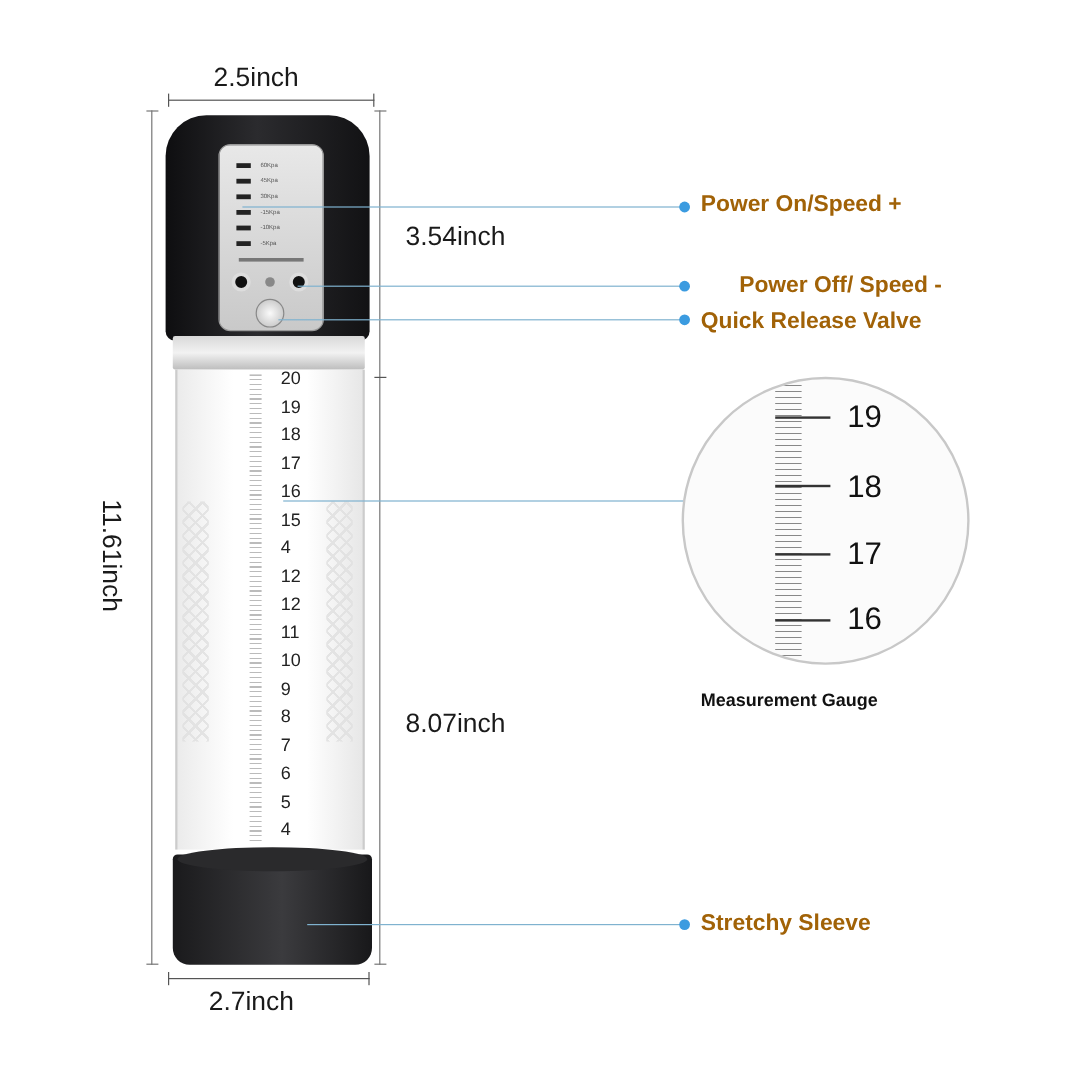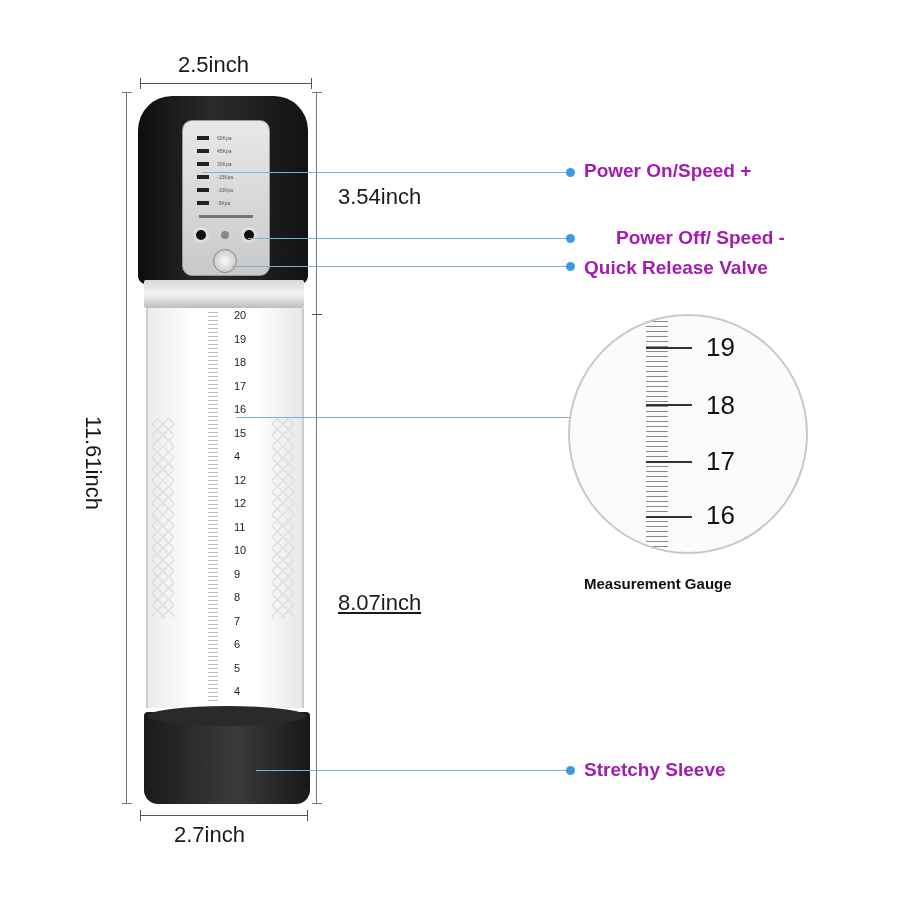--- a/index.html
+++ b/index.html
@@ -1,19 +1,19 @@
 <!DOCTYPE html>
 <html><head>
 <meta charset="utf-8">
 <style>
   html, body { margin: 0; padding: 0; background: #ffffff; }
   body { width: 900px; height: 900px; position: relative; overflow: hidden; font-family: "Liberation Sans", sans-serif; color: #111; }
   .abs { position: absolute; }
   .dim-label { font-size: 22px; color: #1a1a1a; white-space: nowrap; }
-  .callout-label { font-size: 19px; font-weight: bold; color: #a21caf; white-space: nowrap; }
+  .callout-label { font-size: 19px; font-weight: bold; color: #a16207; white-space: nowrap; }
   .dot { position: absolute; width: 9px; height: 9px; border-radius: 50%; background: #3b9be0; }
   .hline { position: absolute; height: 1px; background: #7fb2cf; }
   .gauge-caption { font-size: 15px; font-weight: bold; white-space: nowrap; }
 </style>
 </head>
 <body>
 
 <div class="abs" style="left:140px;top:78px;width:172px;height:12px;">
   <div class="abs" style="left:0;top:5px;width:172px;height:1px;background:#555;"></div>
   <div class="abs" style="left:0;top:0;width:1px;height:11px;background:#555;"></div>
@@ -28,21 +28,21 @@
 </div>
 <div class="abs dim-label" style="left:46px;top:450px;transform:rotate(90deg);transform-origin:center;">11.61inch</div>
 
 <div class="abs" style="left:312px;top:92px;width:10px;height:712px;">
   <div class="abs" style="left:4px;top:0;width:1px;height:712px;background:#777;"></div>
   <div class="abs" style="left:0;top:0;width:10px;height:1px;background:#777;"></div>
   <div class="abs" style="left:0;top:222px;width:10px;height:1px;background:#555;"></div>
   <div class="abs" style="left:0;top:711px;width:10px;height:1px;background:#777;"></div>
 </div>
 <div class="abs dim-label" style="left:338px;top:184px;">3.54inch</div>
-<div class="abs dim-label" style="left:338px;top:590px;text-decoration:underline;">8.07inch</div>
+<div class="abs dim-label" style="left:338px;top:590px;">8.07inch</div>
 
 <div class="abs" style="left:138px;top:96px;width:170px;height:188px;background:linear-gradient(90deg,#0e0e10,#2b2b2e 45%,#121214);border-radius:34px 34px 8px 8px;">
 </div>
 <div class="abs" style="left:144px;top:280px;width:160px;height:28px;background:linear-gradient(180deg,#d9d9d9,#f2f2f2 50%,#bdbdbd);border-radius:2px;"></div>
 
 <div class="abs" style="left:182px;top:120px;width:86px;height:154px;background:linear-gradient(180deg,#e8e8e8,#c9c9c9);border-radius:10px;border:1px solid #999;">
   <div class="abs" style="left:14px;top:10px;width:60px;">
     <div style="display:flex;align-items:center;height:13px;">
         <span style="width:12px;height:4px;background:#222;margin-right:8px;"></span>
         <span style="font-size:5px;color:#555;">60Kpa</span>
@@ -76,21 +76,21 @@
 </div>
 
 <div class="abs" style="left:146px;top:308px;width:154px;height:400px;border-left:2px solid #ccc;border-right:2px solid #ccc;background:linear-gradient(90deg,rgba(230,230,230,0.8),rgba(255,255,255,0.2) 30%,rgba(255,255,255,0.2) 70%,rgba(225,225,225,0.8));">
 
   <div class="abs" style="left:4px;top:110px;width:22px;height:200px;background:repeating-linear-gradient(45deg,#e0e0e0 0 2px,transparent 2px 8px),repeating-linear-gradient(-45deg,#e0e0e0 0 2px,transparent 2px 8px);opacity:0.8;"></div>
   <div class="abs" style="left:124px;top:110px;width:22px;height:200px;background:repeating-linear-gradient(45deg,#e0e0e0 0 2px,transparent 2px 8px),repeating-linear-gradient(-45deg,#e0e0e0 0 2px,transparent 2px 8px);opacity:0.8;"></div>
 
   <div class="abs" style="left:60px;top:4px;width:10px;height:390px;background:repeating-linear-gradient(180deg,#bbb 0 1px,transparent 1px 4px);"></div>
 </div>
 
-<div class="abs" style="left:234px;top:304px;width:30px;font-size:11px;color:#222;line-height:23.5px;">
+<div class="abs" style="left:234px;top:304px;width:30px;font-size:15px;color:#222;line-height:23.5px;">
   <div>20</div>
   <div>19</div>
   <div>18</div>
   <div>17</div>
   <div>16</div>
   <div>15</div>
   <div>4</div>
   <div>12</div>
   <div>12</div>
   <div>11</div>

